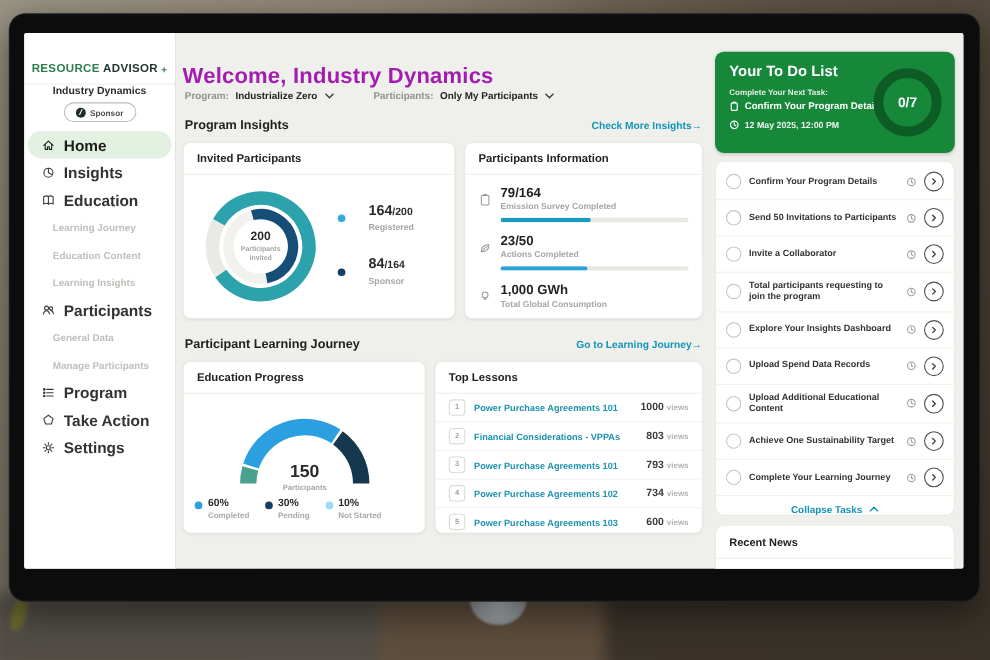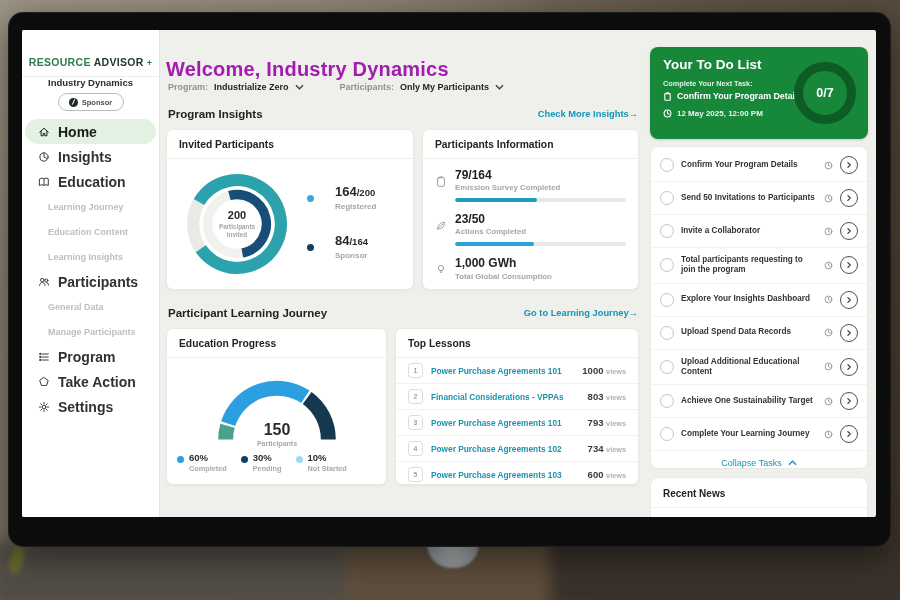--- a/index.html
+++ b/index.html
@@ -118,21 +118,21 @@
            display:flex;align-items:center;justify-content:center;font-size:12.5px;font-weight:800;color:#fff}
 
   .todo-card{position:absolute;left:628px;top:116px;width:218px;height:323px;background:#fff;border:1px solid #e9e9e5;border-radius:8px;box-sizing:border-box;padding:2px 0}
   .task-row{display:flex;align-items:center;gap:7px;padding:7px 9px;border-bottom:1px solid #f1f1ed;cursor:pointer}
   .task-check{width:12px;height:12px;border:1.4px solid #c6c6c2;border-radius:50%;flex:0 0 auto}
   .task-label{flex:1;font-size:8.2px;font-weight:700;color:#323230;line-height:1.25}
   .task-clock{width:9px;height:9px;stroke:#9c9c98;stroke-width:1.1;fill:none;flex:0 0 auto;stroke-linecap:round}
   .task-go{width:16px;height:16px;border:1.3px solid #4e4e4c;border-radius:50%;display:flex;align-items:center;justify-content:center;flex:0 0 auto;cursor:pointer}
   .task-go svg{width:8px;height:8px;stroke:#3c3c3a;stroke-width:1.5;fill:none;stroke-linecap:round;stroke-linejoin:round}
   .collapse-row{display:flex;justify-content:center;align-items:center;gap:6px;padding:7px 0 4px 0;
-                font-size:9px;font-weight:400;color:#1195b8;cursor:pointer}
+                font-size:9px;font-weight:700;color:#1195b8;cursor:pointer}
   .collapse-row .chev{stroke:#1195b8}
 
   .news-card{position:absolute;left:628px;top:447px;width:218px;height:52px;background:#fff;border:1px solid #e9e9e5;border-radius:8px 8px 0 0;box-sizing:border-box}
   .news-title{padding:10px 12px 8px 12px;font-size:10px;font-weight:800;color:#23231f;border-bottom:1px solid #efefec}
 </style>
 </head>
 <body>
 
 <div class="bg-band" id="bg-bottom-left"></div>
 <div class="bg-band" id="bg-bottom-center"></div>

